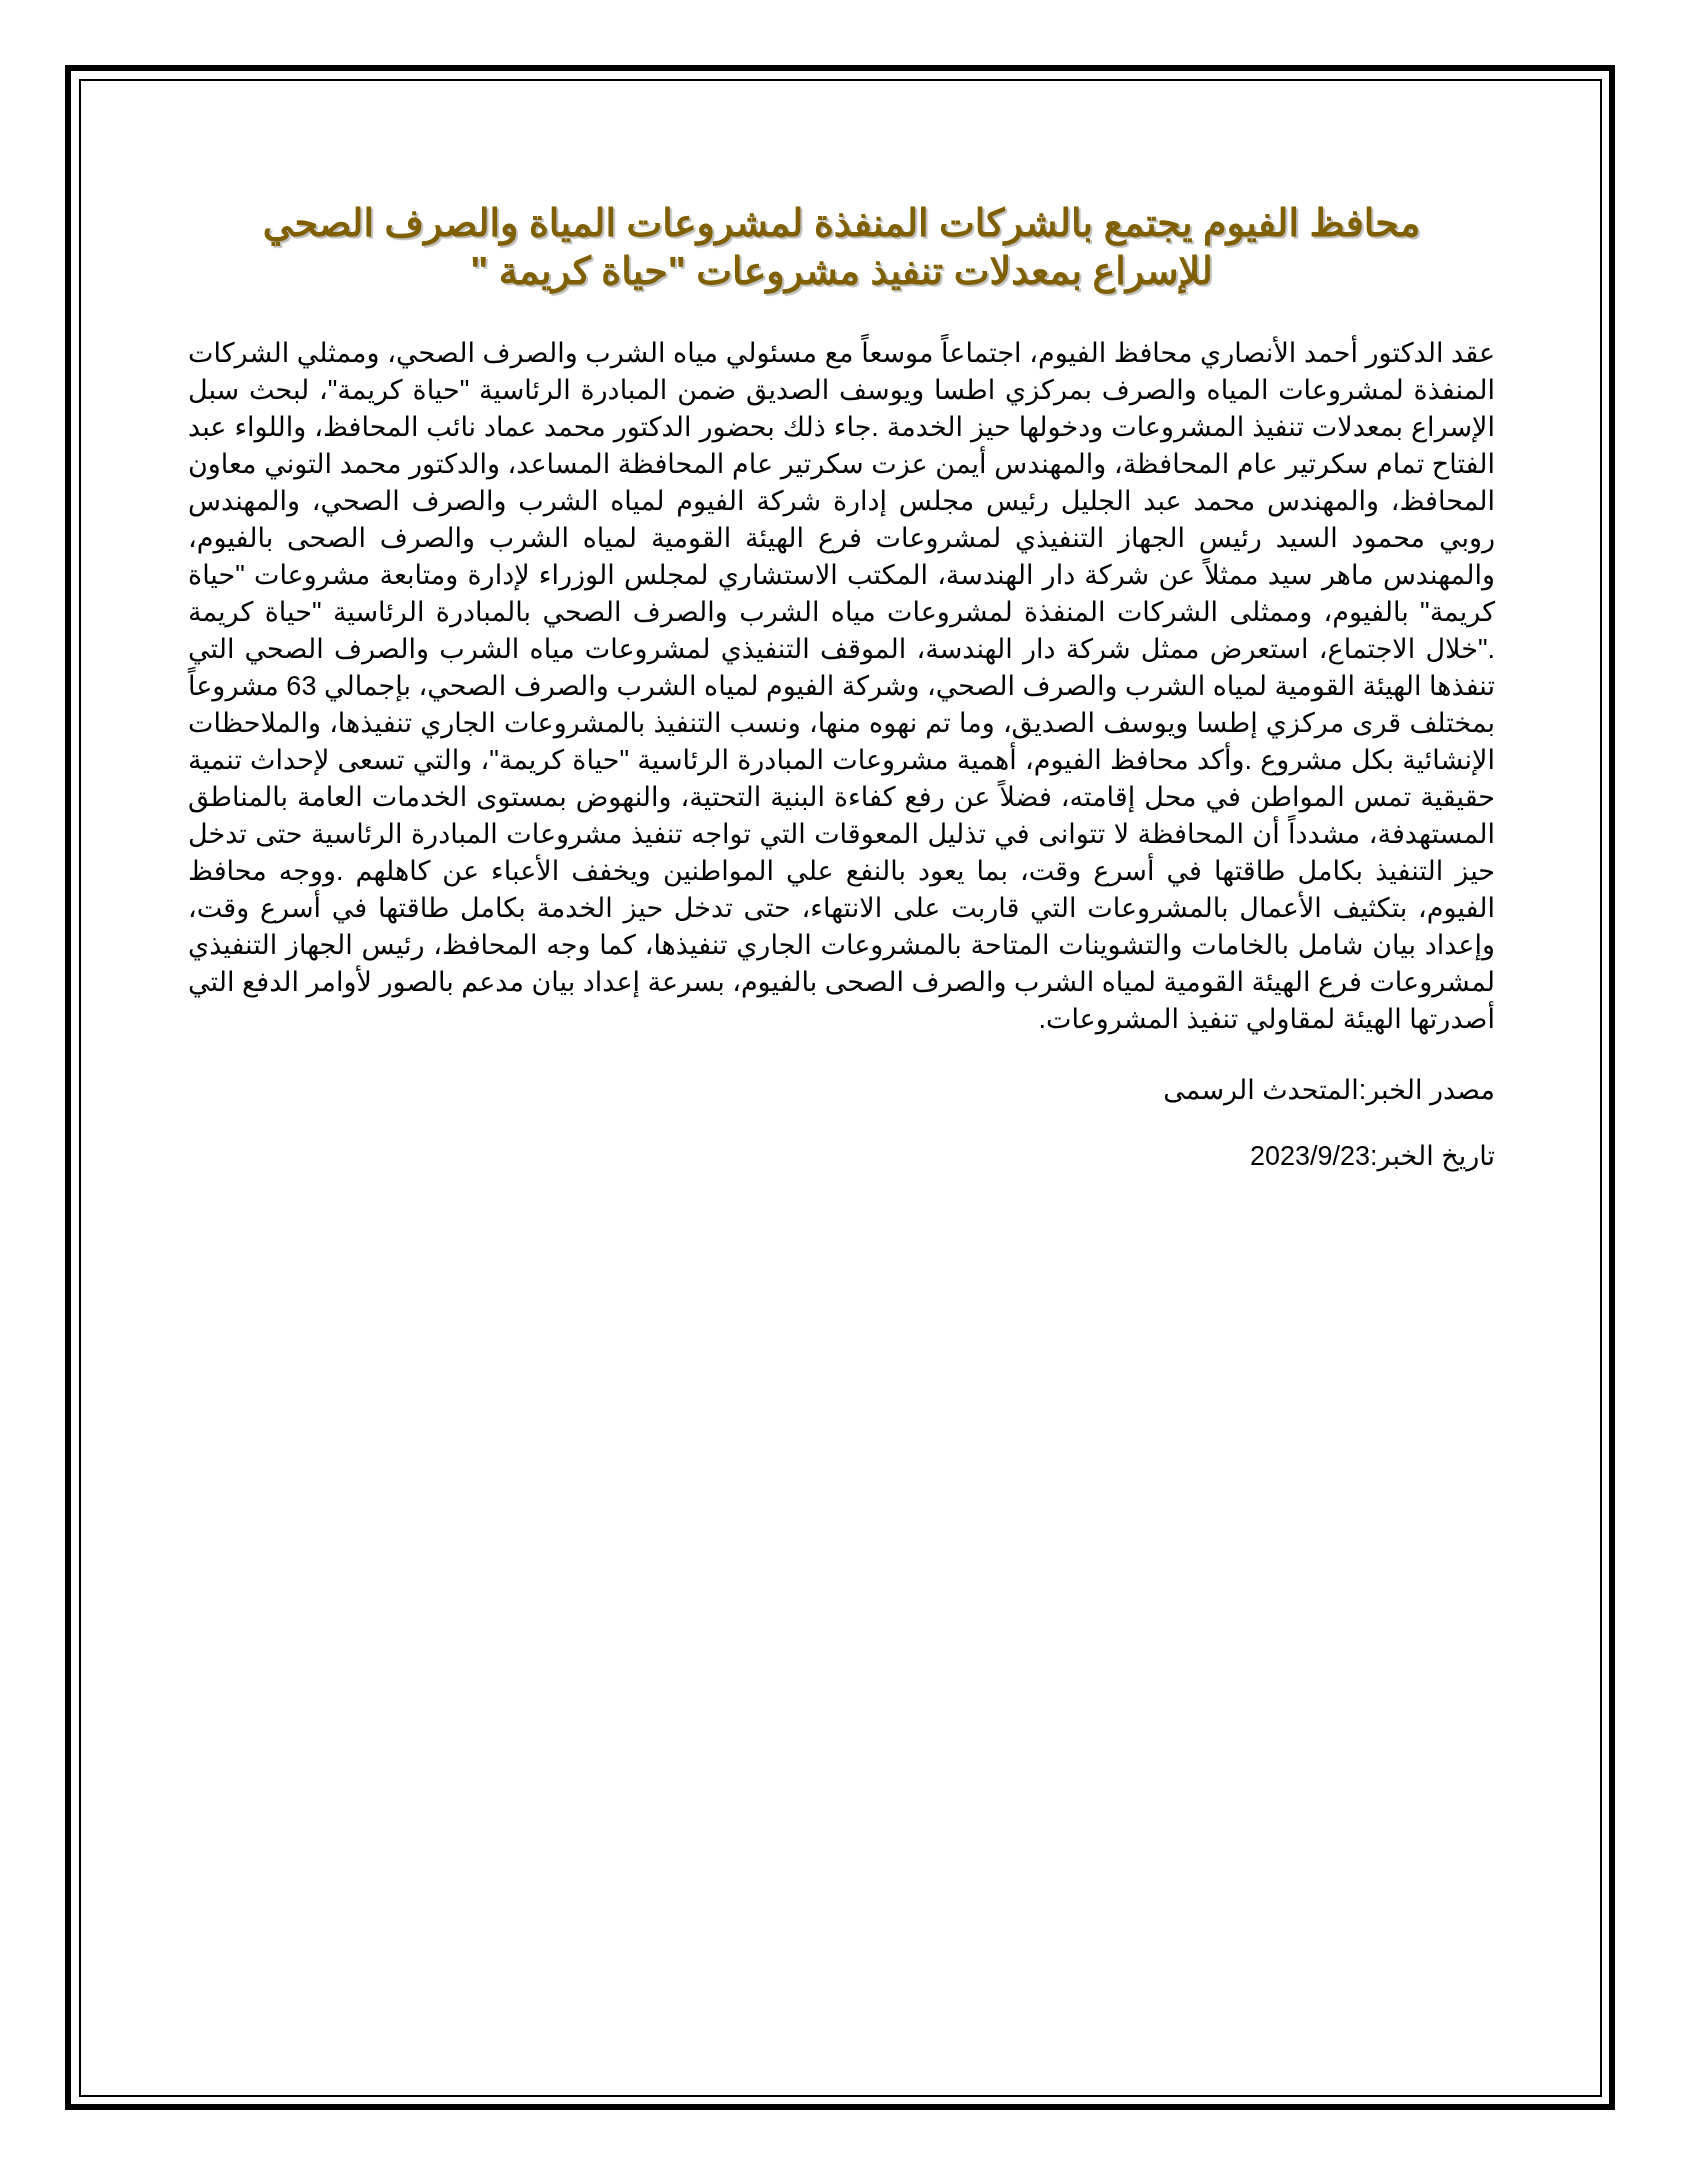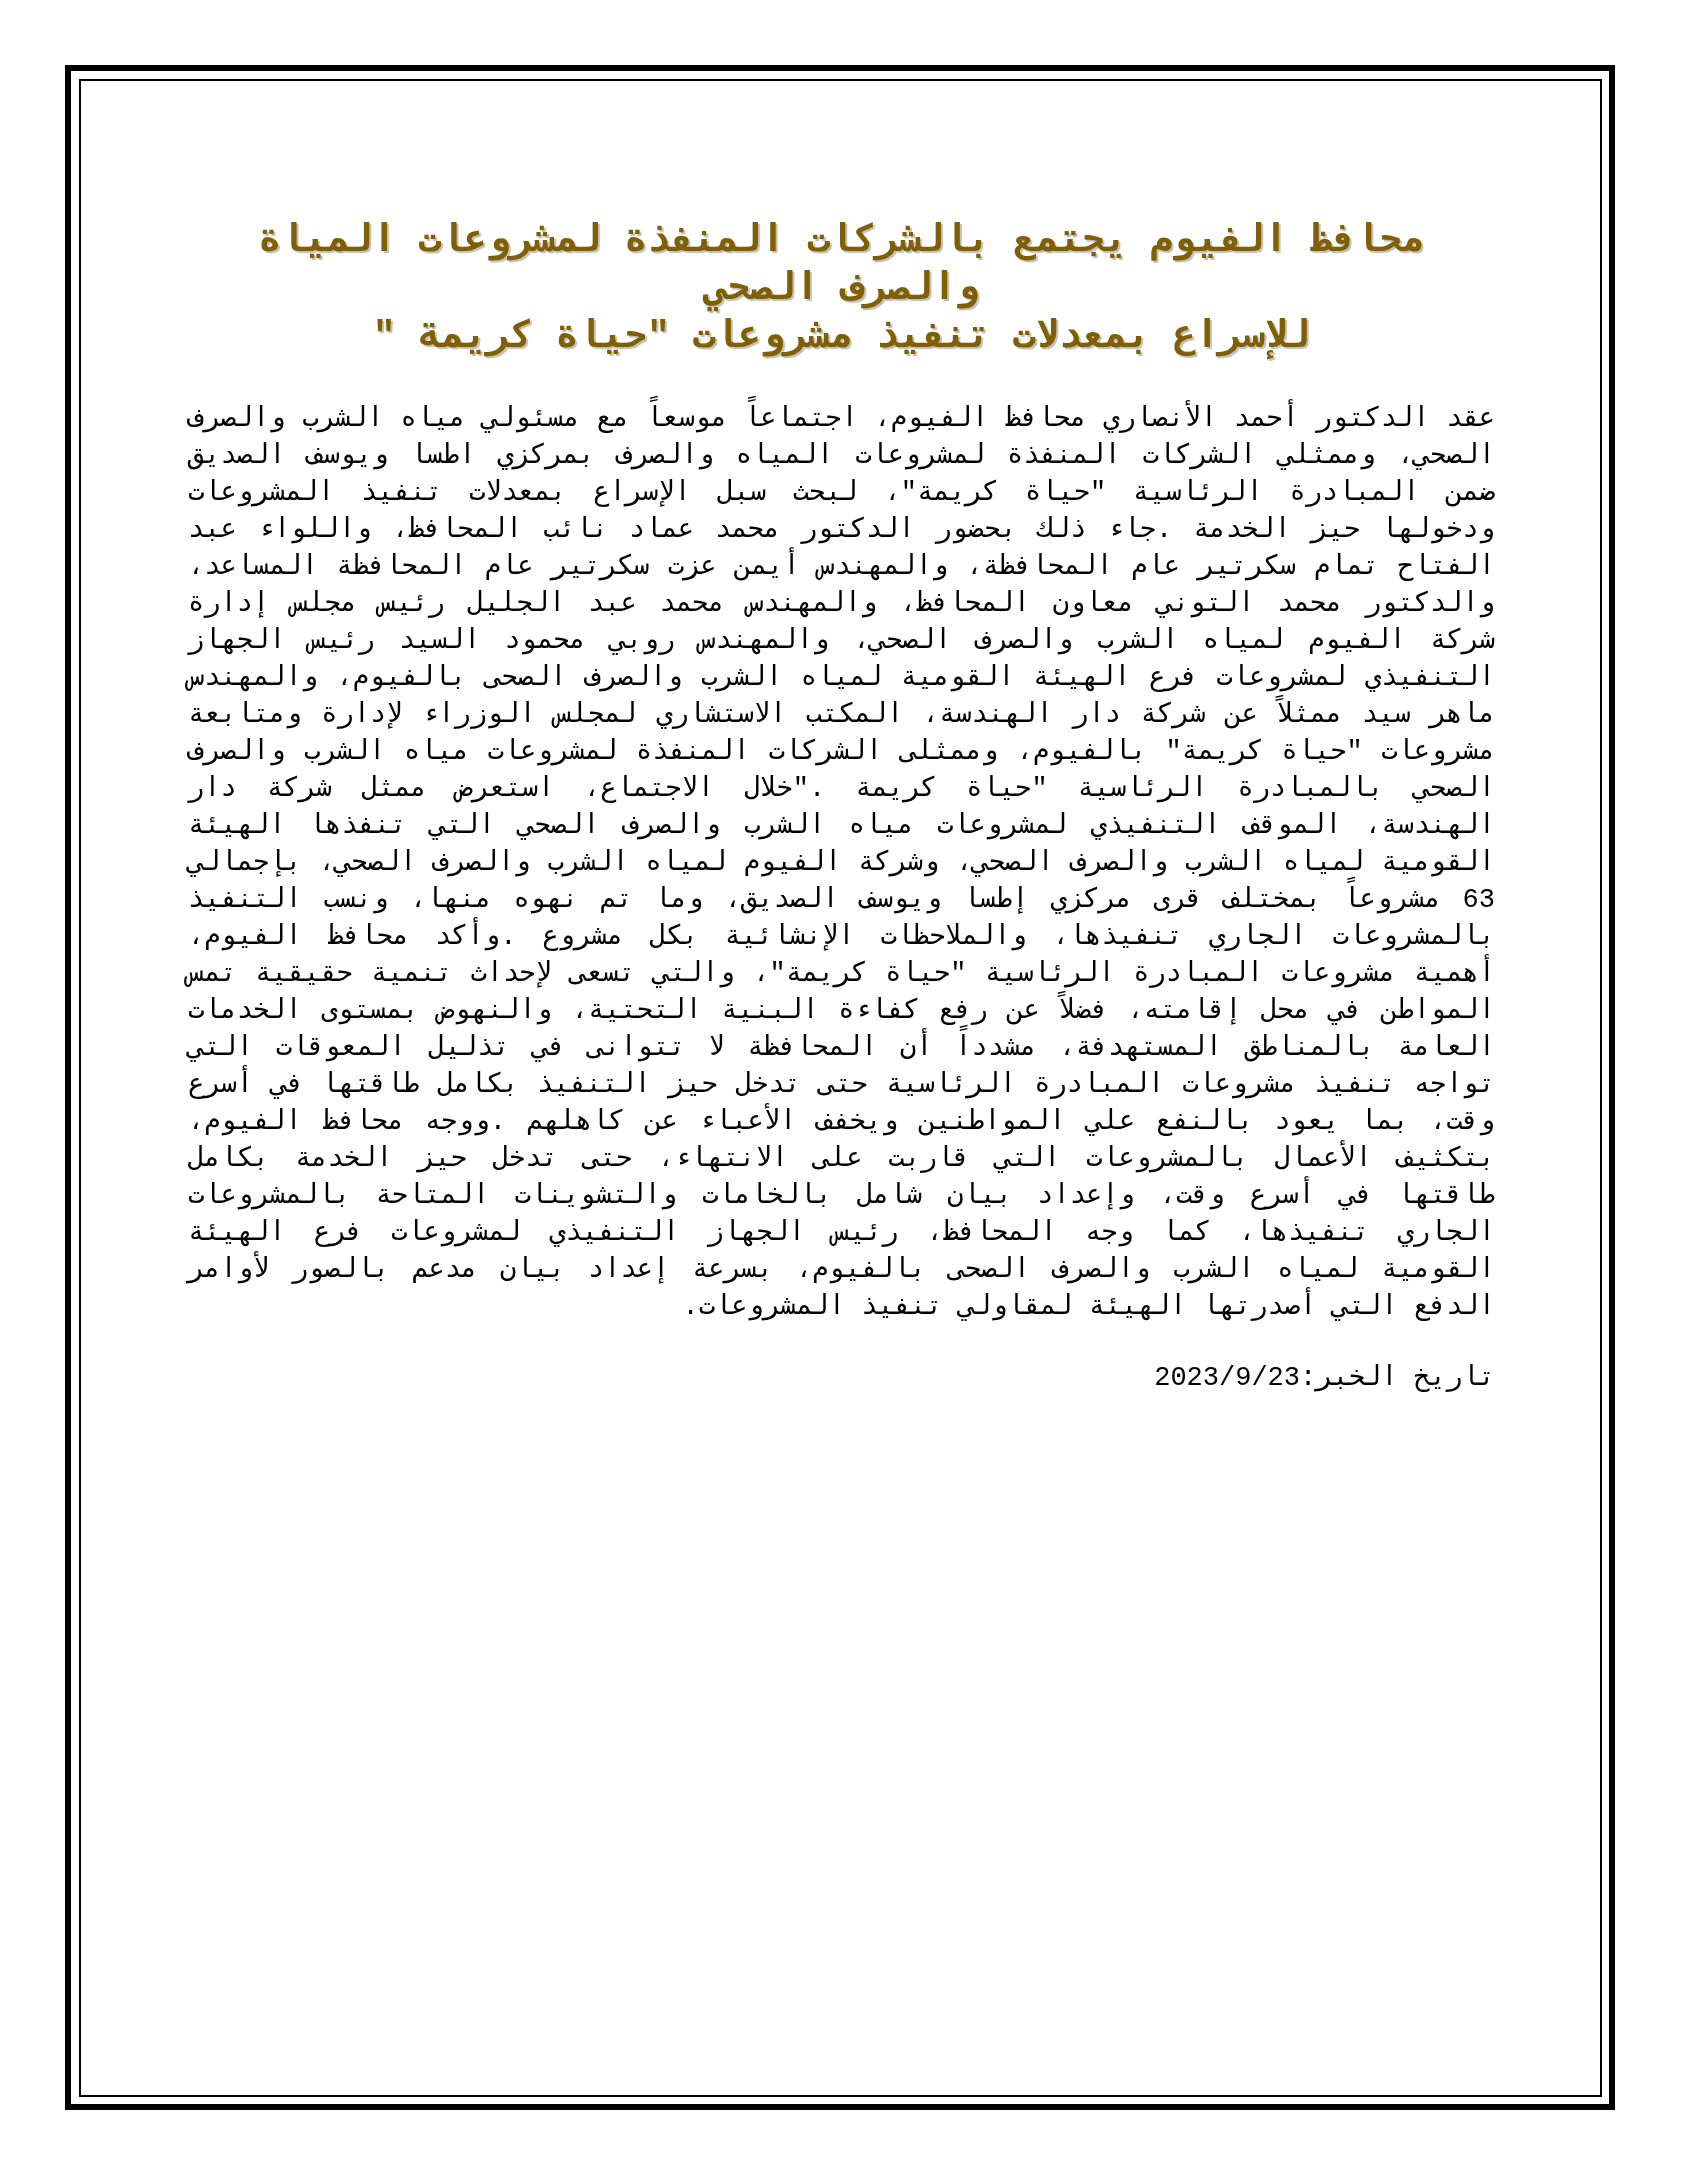--- a/index.html
+++ b/index.html
@@ -6,22 +6,22 @@
   body { width:1683px; height:2178px; position:relative; overflow:hidden; }
   .frame-outer {
     position:absolute; left:65px; top:65px; width:1550px; height:2045px;
     border:6px solid #000; box-sizing:border-box;
   }
   .frame-inner {
     position:absolute; left:79px; top:79px; width:1523px; height:2018px;
     border:2px solid #000; box-sizing:border-box;
   }
   .page {
-    position:absolute; left:188px; top:217px; width:1307px;
-    direction:rtl; font-family:Liberation Mono, monospace; color:#000;
+    position:absolute; left:188px; top:199px; width:1307px;
+    direction:rtl; font-family:Liberation Sans, sans-serif; color:#000;
   }
   .title {
     text-align:center; color:#7f5f00; font-weight:bold; font-size:38px;
     line-height:48px; margin:0 0 40px 0;
     text-shadow:2px 2px 1px #bfbfbf;
   }
   .body-text {
     text-align:justify; text-align-last:right; font-size:27px; line-height:37px;
     margin:0;
   }
@@ -33,15 +33,16 @@
 
 <div class="frame-outer"></div>
 <div class="frame-inner"></div>
 
 <div class="page">
   <h1 class="title">
     <span>محافظ الفيوم يجتمع بالشركات المنفذة لمشروعات المياة والصرف الصحي</span><br>
     <span>للإسراع بمعدلات تنفيذ مشروعات "حياة كريمة "</span>
   </h1>
   <p class="body-text">عقد الدكتور أحمد الأنصاري محافظ الفيوم، اجتماعاً موسعاً مع مسئولي مياه الشرب والصرف الصحي، وممثلي الشركات المنفذة لمشروعات المياه والصرف بمركزي اطسا ويوسف الصديق ضمن المبادرة الرئاسية "حياة كريمة"، لبحث سبل الإسراع بمعدلات تنفيذ المشروعات ودخولها حيز الخدمة .جاء ذلك بحضور الدكتور محمد عماد نائب المحافظ، واللواء عبد الفتاح تمام سكرتير عام المحافظة، والمهندس أيمن عزت سكرتير عام المحافظة المساعد، والدكتور محمد التوني معاون المحافظ، والمهندس محمد عبد الجليل رئيس مجلس إدارة شركة الفيوم لمياه الشرب والصرف الصحي، والمهندس روبي محمود السيد رئيس الجهاز التنفيذي لمشروعات فرع الهيئة القومية لمياه الشرب والصرف الصحى بالفيوم، والمهندس ماهر سيد ممثلاً عن شركة دار الهندسة، المكتب الاستشاري لمجلس الوزراء لإدارة ومتابعة مشروعات "حياة كريمة" بالفيوم، وممثلى الشركات المنفذة لمشروعات مياه الشرب والصرف الصحي بالمبادرة الرئاسية "حياة كريمة ."خلال الاجتماع، استعرض ممثل شركة دار الهندسة، الموقف التنفيذي لمشروعات مياه الشرب والصرف الصحي التي تنفذها الهيئة القومية لمياه الشرب والصرف الصحي، وشركة الفيوم لمياه الشرب والصرف الصحي، بإجمالي 63 مشروعاً بمختلف قرى مركزي إطسا ويوسف الصديق، وما تم نهوه منها، ونسب التنفيذ بالمشروعات الجاري تنفيذها، والملاحظات الإنشائية بكل مشروع .وأكد محافظ الفيوم، أهمية مشروعات المبادرة الرئاسية "حياة كريمة"، والتي تسعى لإحداث تنمية حقيقية تمس المواطن في محل إقامته، فضلاً عن رفع كفاءة البنية التحتية، والنهوض بمستوى الخدمات العامة بالمناطق المستهدفة، مشدداً أن المحافظة لا تتوانى في تذليل المعوقات التي تواجه تنفيذ مشروعات المبادرة الرئاسية حتى تدخل حيز التنفيذ بكامل طاقتها في أسرع وقت، بما يعود بالنفع علي المواطنين ويخفف الأعباء عن كاهلهم .ووجه محافظ الفيوم، بتكثيف الأعمال بالمشروعات التي قاربت على الانتهاء، حتى تدخل حيز الخدمة بكامل طاقتها في أسرع وقت، وإعداد بيان شامل بالخامات والتشوينات المتاحة بالمشروعات الجاري تنفيذها، كما وجه المحافظ، رئيس الجهاز التنفيذي لمشروعات فرع الهيئة القومية لمياه الشرب والصرف الصحى بالفيوم، بسرعة إعداد بيان مدعم بالصور لأوامر الدفع التي أصدرتها الهيئة لمقاولي تنفيذ المشروعات.</p>
+  <div class="meta">مصدر الخبر:المتحدث الرسمى</div>
   <div class="meta">تاريخ الخبر:2023/9/23</div>
 </div>
 
 
 </body></html>

